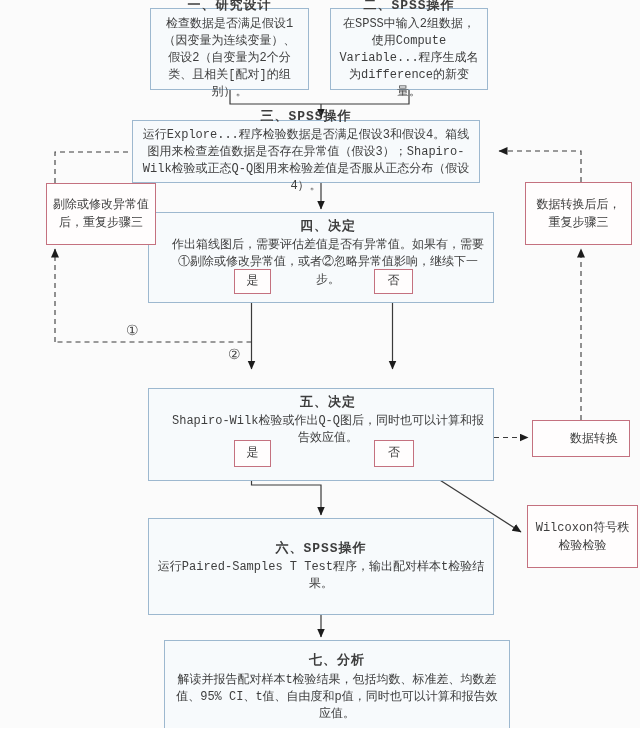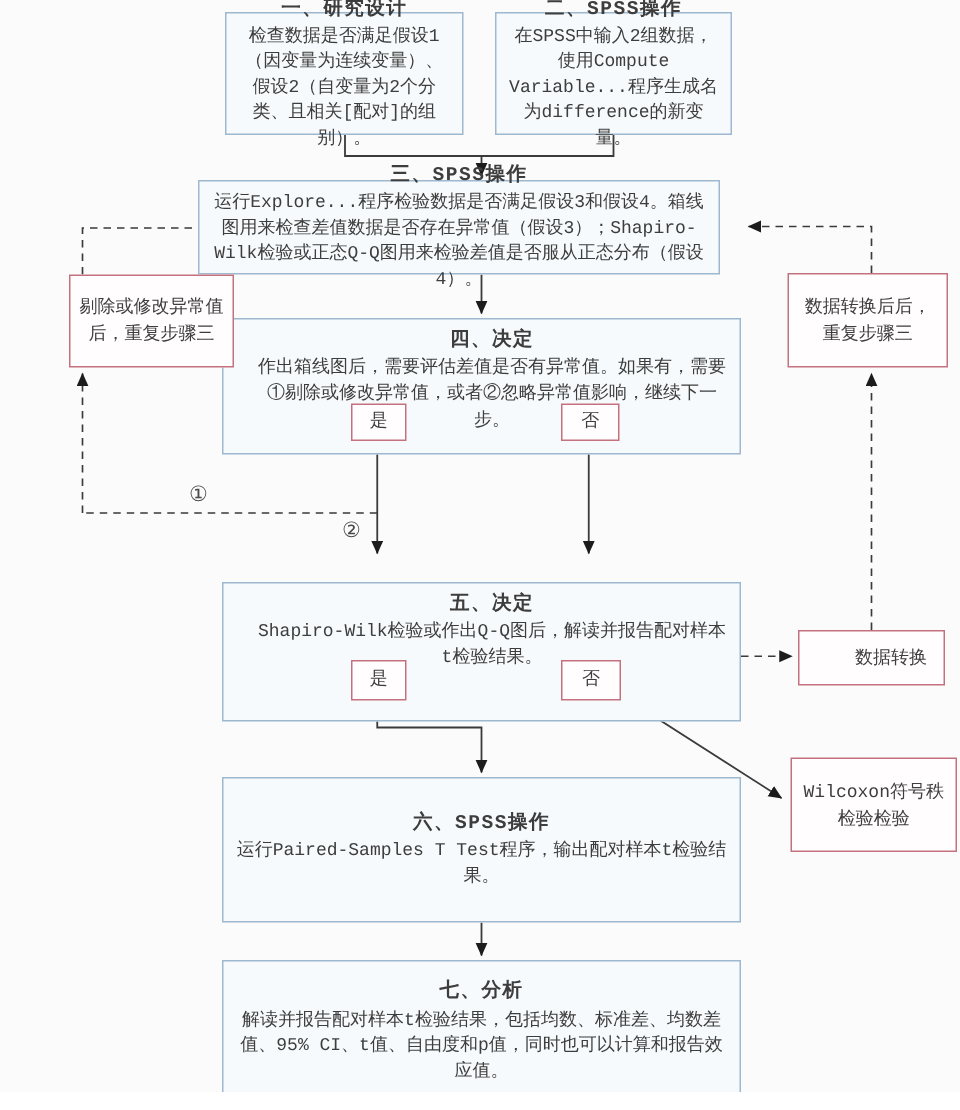--- a/index.html
+++ b/index.html
@@ -34,21 +34,21 @@
     position:absolute; z-index:3; font-size:14px; color:#4a4a4a;
     line-height:1;
   }
   
   #box1 { left:150px; top:8px;   width:159px; height:82px; }
   #box2 { left:330px; top:8px;   width:158px; height:82px; }
   #box3 { left:132px; top:120px; width:348px; height:63px;align-items:center; }
   #box4 { left:148px; top:212px; width:346px; height:91px; }
   #box5 { left:148px; top:372px; width:346px; height:93px;margin-top:16px; }
   #box6 { left:148px; top:518px; width:346px; height:97px; }
-  #box7 { left:148px; top:640px; width:346px; height:95px; }
+  #box7 { left:164px; top:640px; width:346px; height:95px; }
   #leftRepeat   { left:3px;   top:183px; width:110px; height:62px;margin-left:43px; }
   #rightRepeat  { left:525px; top:182px; width:107px; height:63px; }
   #dataTransform{ left:532px; top:420px; width:98px;  height:37px;padding-left:32px; }
   #wilcoxon     { left:527px; top:505px; width:111px; height:63px; }
   #yes4 { left:85px;  top:56px; width:37px; height:25px; }
   #no4  { left:225px; top:56px; width:39px; height:25px; }
   #yes5 { left:85px;  top:51px; width:37px; height:27px; }
   #no5  { left:225px; top:51px; width:40px; height:27px; }
   #lbl1 { left:126px; top:324px; }
   #lbl2 { left:228px; top:348px; }
@@ -99,21 +99,21 @@
 
   <div class="node top-align" id="box4">
     <div class="title">四、决定</div>
     <div class="body">作出箱线图后，需要评估差值是否有异常值。如果有，需要①剔除或修改异常值，或者②忽略异常值影响，继续下一步。</div>
     <div class="opt" id="yes4">是</div>
     <div class="opt" id="no4">否</div>
   </div>
 
   <div class="node top-align" id="box5">
     <div class="title">五、决定</div>
-    <div class="body">Shapiro-Wilk检验或作出Q-Q图后，解读并报告配对样本t检验结果。</div>
+    <div class="body">Shapiro-Wilk检验或作出Q-Q图后，同时也可以计算和报告效应值。</div>
     <div class="opt" id="yes5">是</div>
     <div class="opt" id="no5">否</div>
   </div>
 
   <div class="node" id="box6">
     <div class="title">六、SPSS操作</div>
     <div class="body">运行Paired-Samples T Test程序，输出配对样本t检验结果。</div>
   </div>
 
   <div class="node" id="box7">

